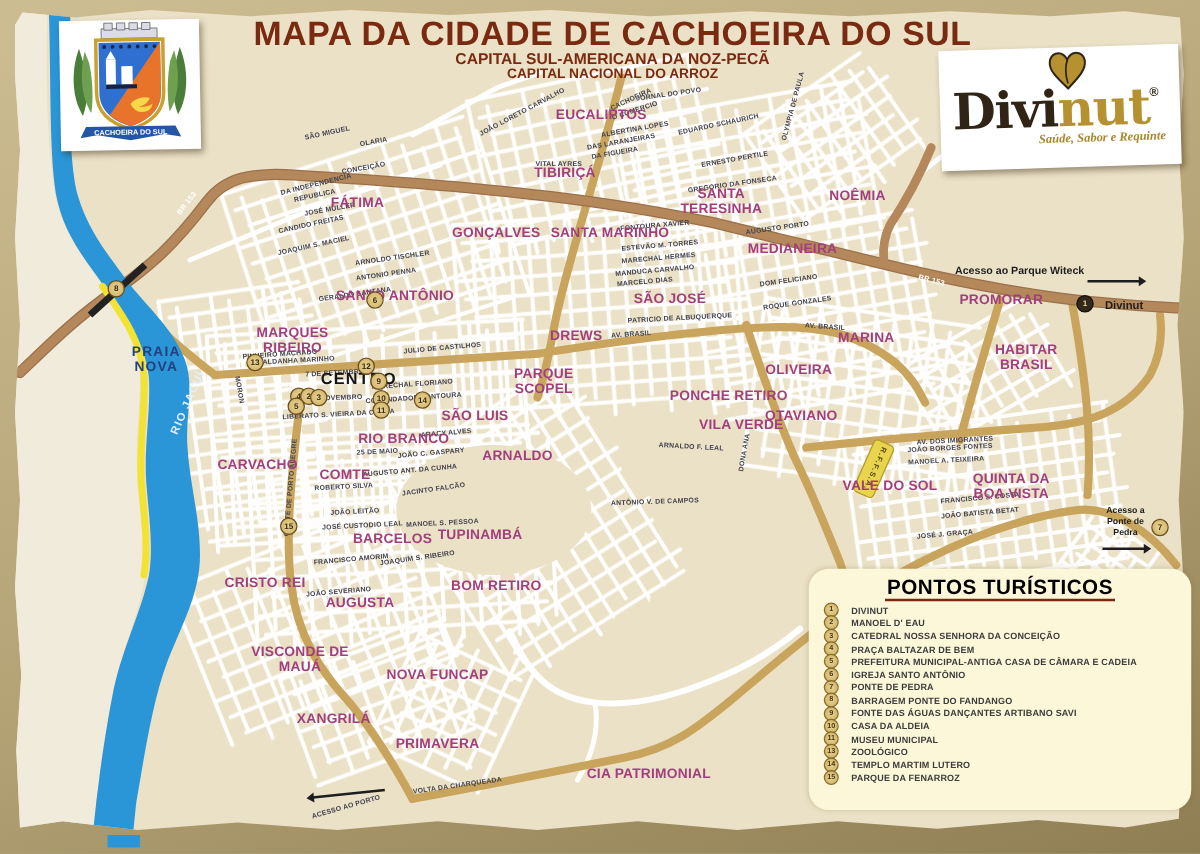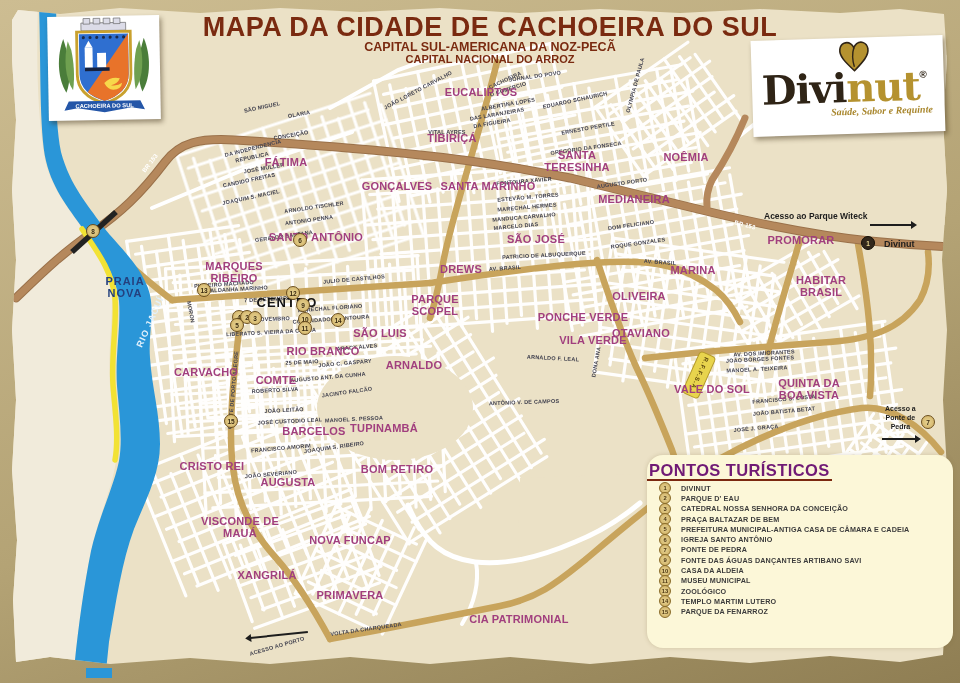--- a/index.html
+++ b/index.html
@@ -48,21 +48,21 @@
   .arr:after{content:"";position:absolute;right:-5px;top:-3px;border-left:6px solid #1d1d1d;
     border-top:4px solid transparent;border-bottom:4px solid transparent;}
   .arr.left:after{right:auto;left:-5px;border-left:none;border-right:6px solid #1d1d1d;}
   .rffsa{position:absolute;left:690px;top:352px;width:16px;height:44px;background:#e8d44d;
     border:1px solid #b49a28;border-radius:4px;transform:rotate(24deg);z-index:3;}
   .rffsa span{position:absolute;left:5px;top:3px;font-size:6px;font-weight:700;color:#57430e;
     writing-mode:vertical-rl;letter-spacing:1px;}
   
   .legend{position:absolute;left:647px;top:455px;width:306px;height:193px;background:#fcf7d8;
     border-radius:16px;z-index:6;box-shadow:0 0 4px rgba(120,100,50,.25);}
-  .legend h2{margin:6px 0 3px;font-size:16.5px;color:#701a75;
+  .legend h2{margin:6px 0 3px;text-align:center;font-size:16.5px;color:#000000;
     letter-spacing:.4px;}
   .legend h2 span{border-bottom:2px solid #7b2810;padding:0 2px;}
   .legend ul{list-style:none;margin:0;padding:0 8px 0 12px;}
   .legend li{display:flex;align-items:center;height:10.3px;}
   .lc{flex:0 0 10px;height:10px;border-radius:50%;background:radial-gradient(#e8d594,#cbaa5e);
     border:1px solid #8a6b28;color:#4a3410;font-size:5.8px;font-weight:700;display:flex;
     align-items:center;justify-content:center;margin-right:10px;}
   .ll{font-size:7.2px;font-weight:700;color:#3c3c3c;letter-spacing:.15px;white-space:nowrap;}
 </style>
 </head>
@@ -622,21 +622,21 @@
       <div class="lbl nb" style="left: 234px; top: 273px;">MARQUES
 RIBEIRO</div>
       <div class="lbl nb" style="left: 461px; top: 270px;">DREWS</div>
       <div class="lbl nb" style="left: 693px; top: 271px;">MARINA</div>
       <div class="lbl nb" style="left: 821px; top: 287px;">HABITAR
 BRASIL</div>
       <div class="lbl nb" style="left: 435px; top: 306px;">PARQUE
 SCOPEL</div>
       <div class="lbl nb" style="left: 639px; top: 297px;">OLIVEIRA</div>
       <div class="lbl nb black" style="left: 287px; top: 303px;">CENTRO</div>
-      <div class="lbl nb" style="left: 583px; top: 318px;">PONCHE VERDE</div>
+      <div class="lbl nb" style="left: 583px; top: 318px;">PONCHE RETIRO</div>
       <div class="lbl nb" style="left: 593px; top: 341px;">VILA VERDE</div>
       <div class="lbl nb" style="left: 641px; top: 334px;">OTAVIANO</div>
       <div class="lbl nb" style="left: 380px; top: 334px;">SÃO LUIS</div>
       <div class="lbl nb" style="left: 323px; top: 352px;">RIO BRANCO</div>
       <div class="lbl nb" style="left: 414px; top: 366px;">ARNALDO</div>
       <div class="lbl nb" style="left: 206px; top: 373px;">CARVACHO</div>
       <div class="lbl nb" style="left: 276px; top: 381px;">COMTE</div>
       <div class="lbl nb" style="left: 712px; top: 390px;">VALE DO SOL</div>
       <div class="lbl nb" style="left: 809px; top: 390px;">QUINTA DA
 BOA VISTA</div>
@@ -745,21 +745,21 @@
 
 <div class="legend">
   <h2><span>PONTOS TURÍSTICOS</span></h2>
   <ul id="legend-list">
       <li>
         <span class="lc">1</span>
         <span class="ll">DIVINUT</span>
       </li>
       <li>
         <span class="lc">2</span>
-        <span class="ll">PARQUE D' EAU</span>
+        <span class="ll">MANOEL D' EAU</span>
       </li>
       <li>
         <span class="lc">3</span>
         <span class="ll">CATEDRAL NOSSA SENHORA DA CONCEIÇÃO</span>
       </li>
       <li>
         <span class="lc">4</span>
         <span class="ll">PRAÇA BALTAZAR DE BEM</span>
       </li>
       <li>
@@ -768,20 +768,24 @@
       </li>
       <li>
         <span class="lc">6</span>
         <span class="ll">IGREJA SANTO ANTÔNIO</span>
       </li>
       <li>
         <span class="lc">7</span>
         <span class="ll">PONTE DE PEDRA</span>
       </li>
       <li>
+        <span class="lc">8</span>
+        <span class="ll">BARRAGEM PONTE DO FANDANGO</span>
+      </li>
+      <li>
         <span class="lc">9</span>
         <span class="ll">FONTE DAS ÁGUAS DANÇANTES ARTIBANO SAVI</span>
       </li>
       <li>
         <span class="lc">10</span>
         <span class="ll">CASA DA ALDEIA</span>
       </li>
       <li>
         <span class="lc">11</span>
         <span class="ll">MUSEU MUNICIPAL</span>

